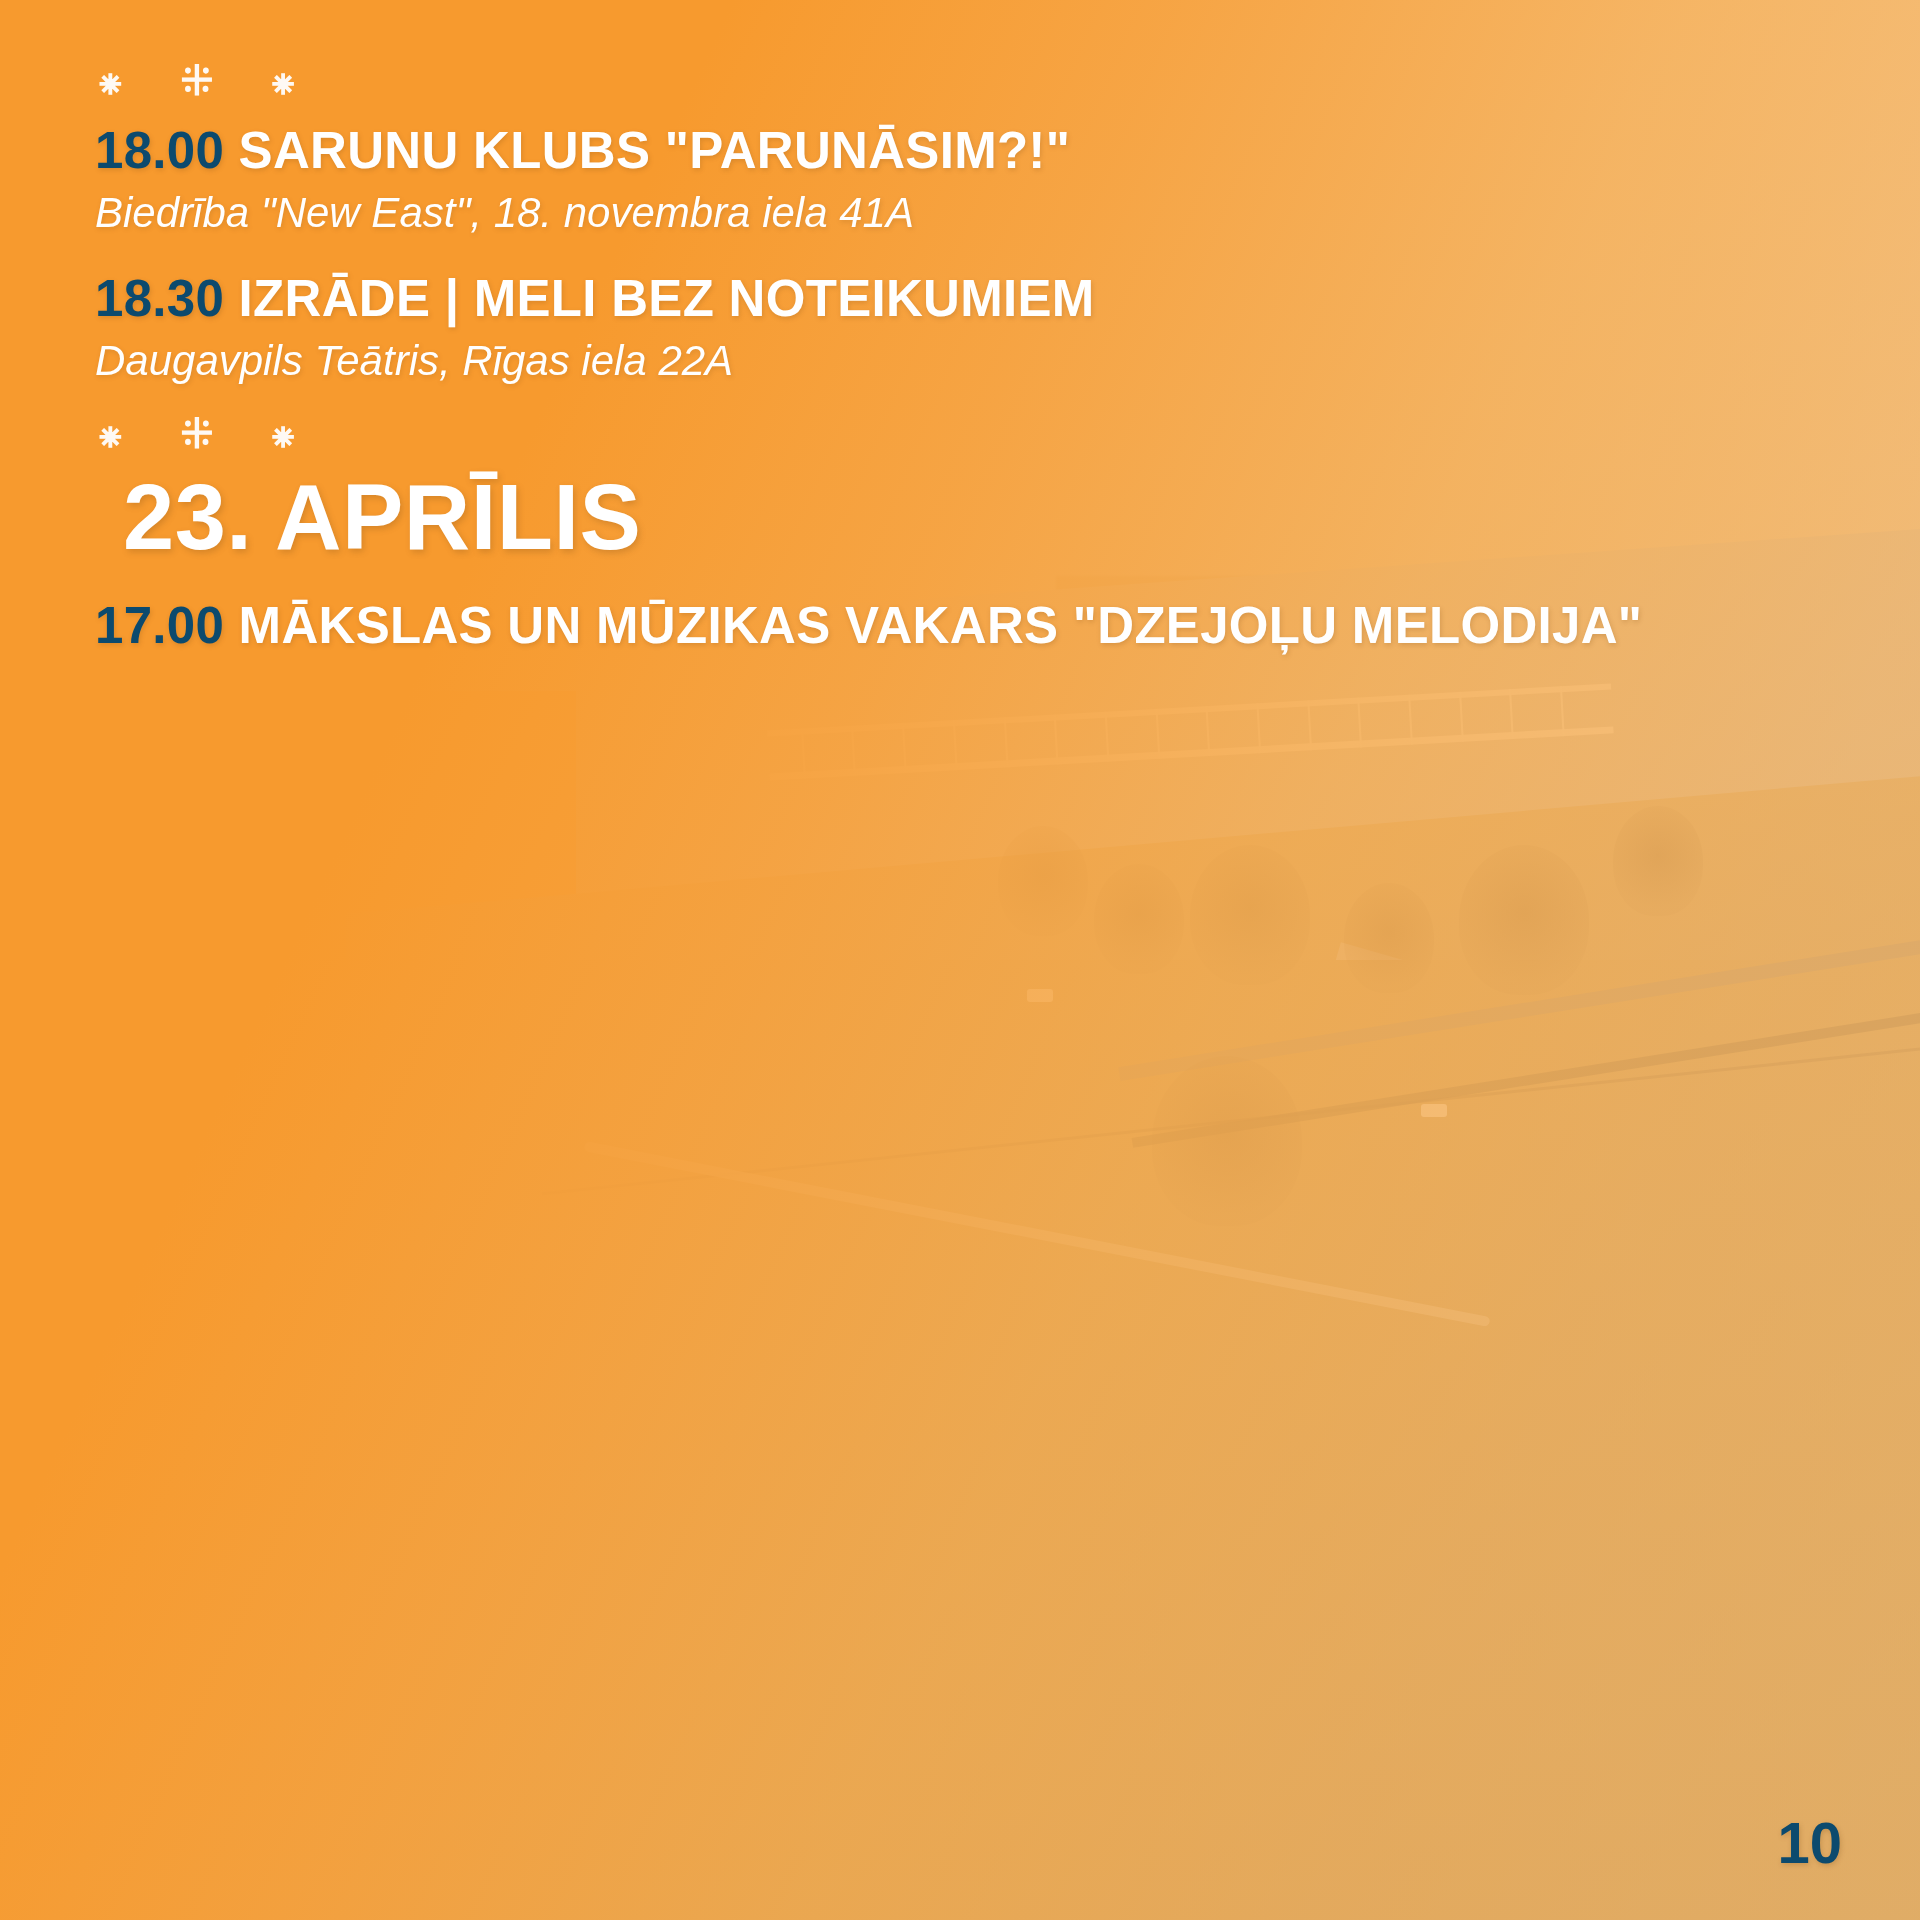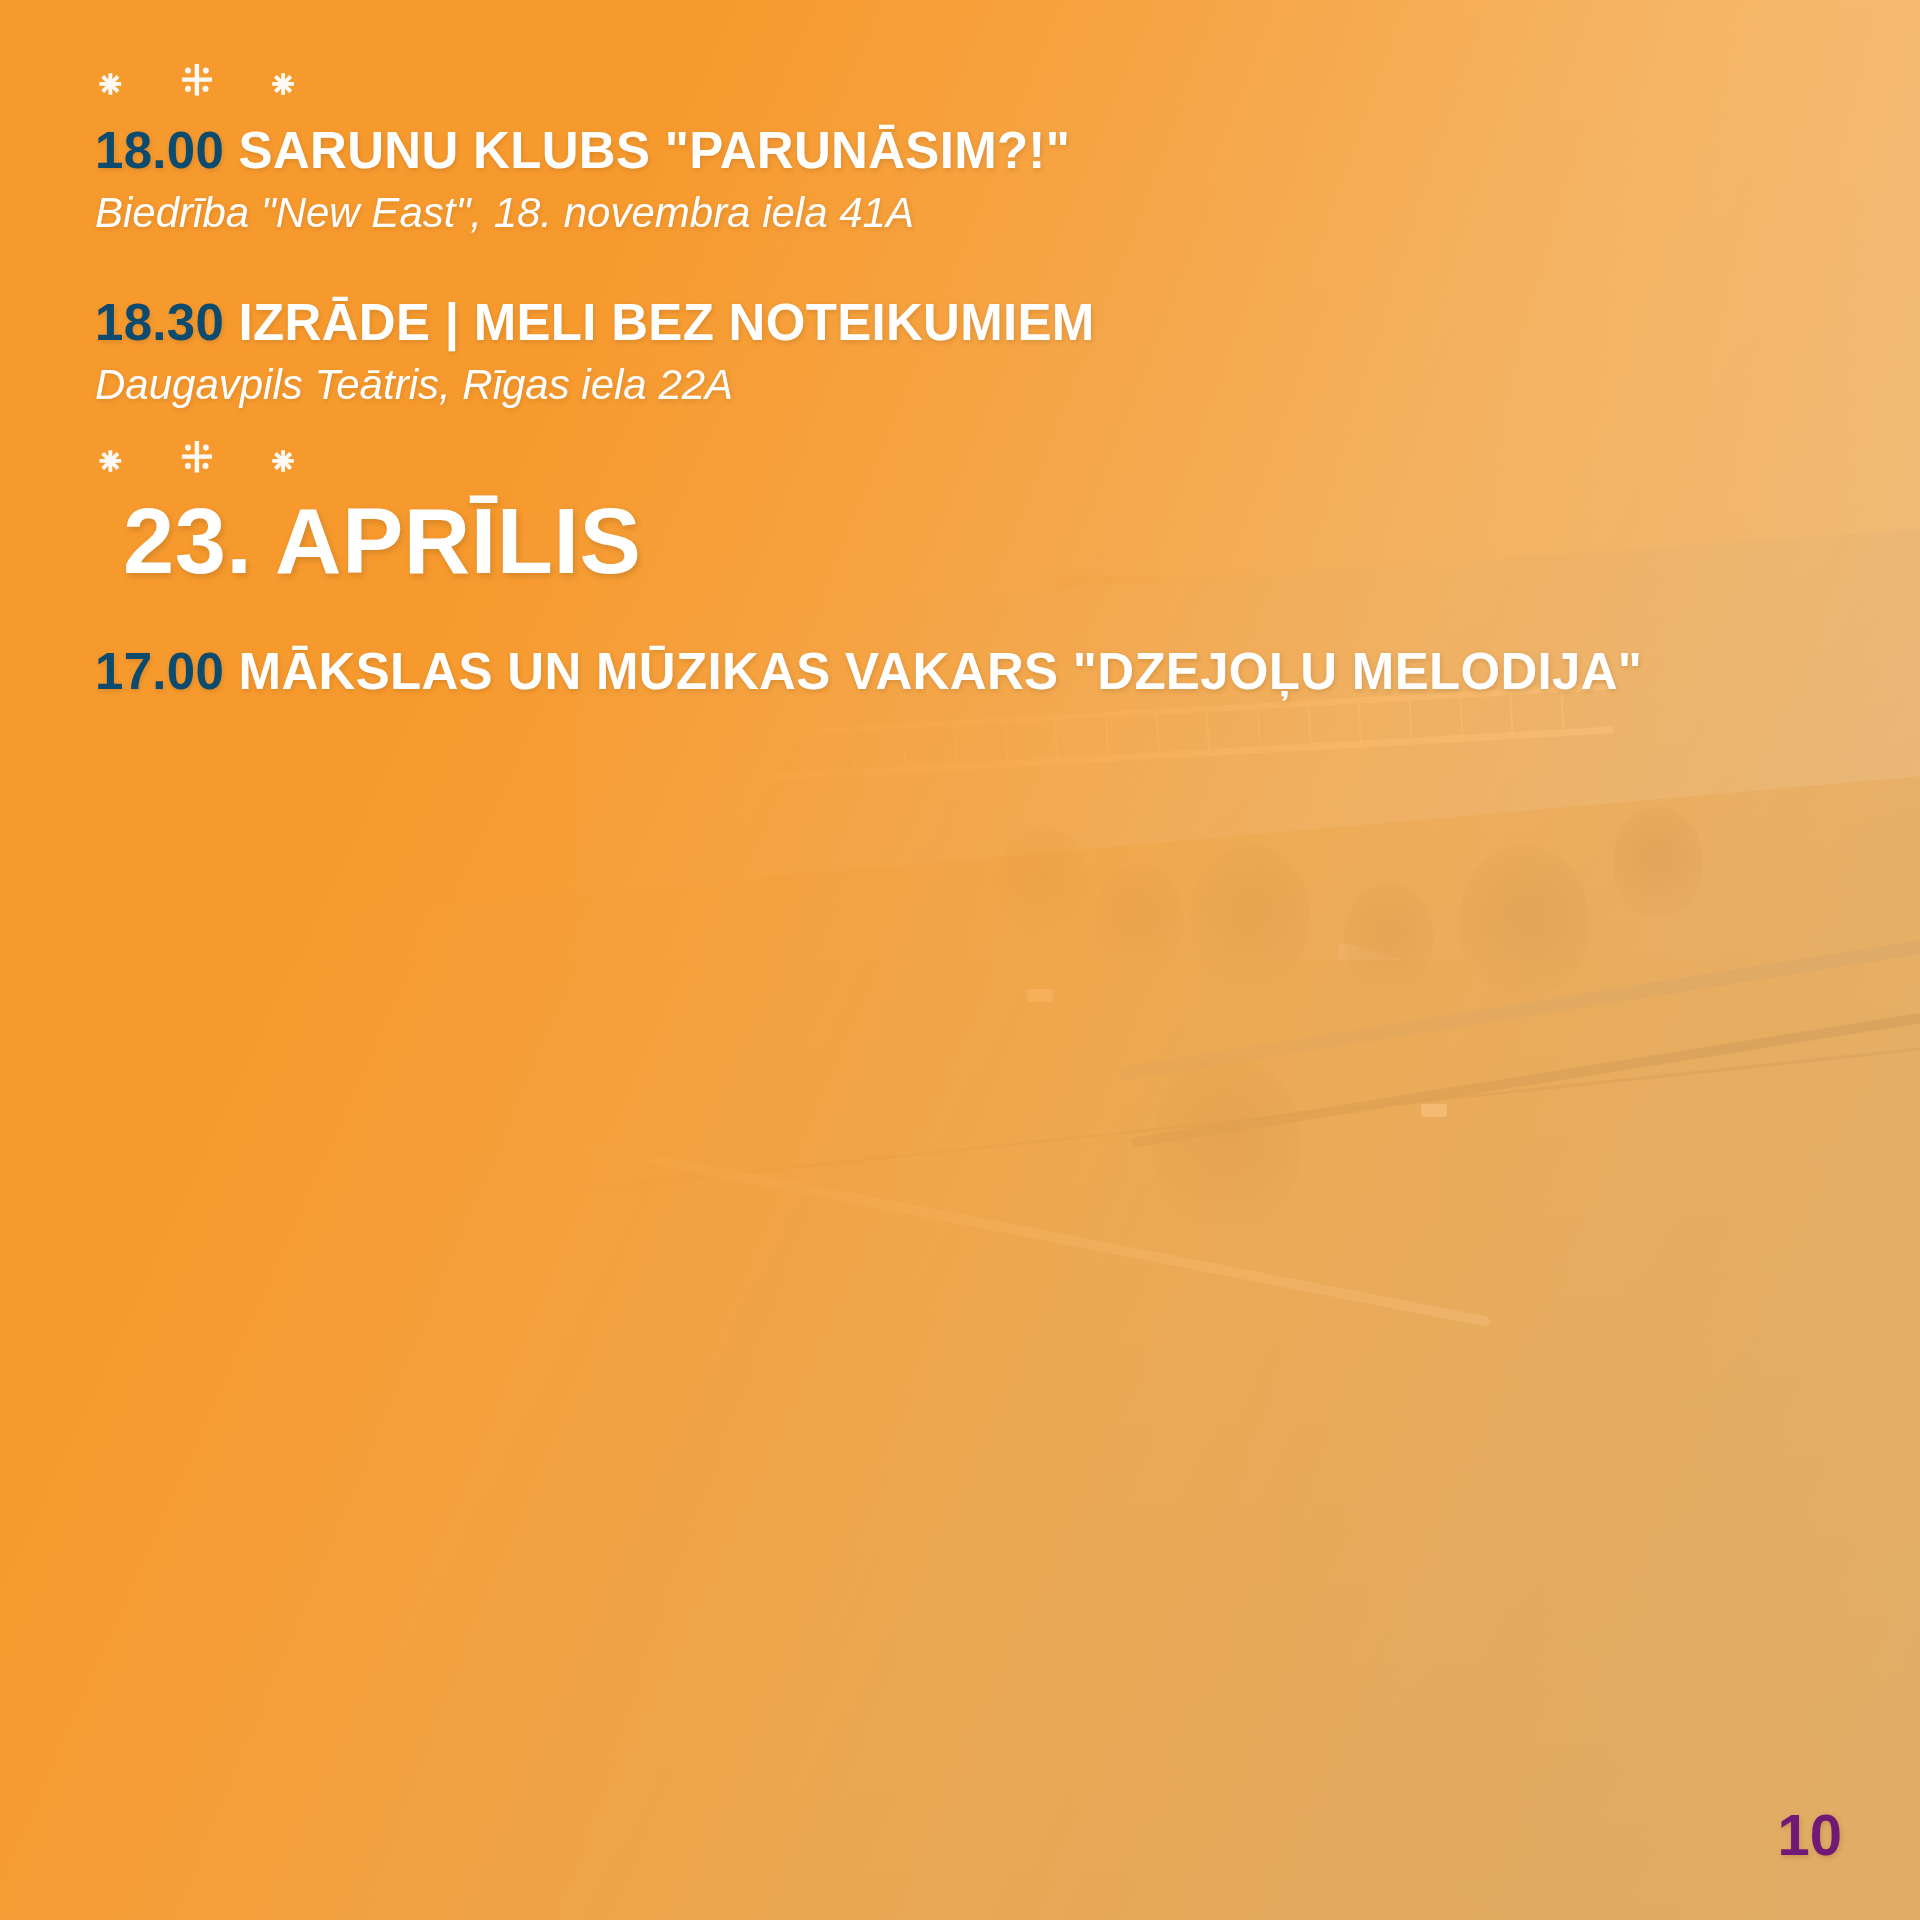--- a/index.html
+++ b/index.html
@@ -177,21 +177,21 @@
     font-weight: 700;
     letter-spacing: 0.5px;
     line-height: 1;
     margin: 0 0 34px 28px;
     text-shadow: 2px 3px 6px rgba(120,70,20,.25);
   }
 
   .event {
     margin: 0 0 16px 0;
   }
-  .event + .event { margin-top: 56px; }
+  .event + .event { margin-top: 32px; }
 
   .event-line {
     font-size: 51px;
     font-weight: 700;
     line-height: 1.12;
     letter-spacing: 0.3px;
     text-shadow: 1px 2px 5px rgba(120,70,20,.22);
     margin: 0;
   }
   .event-time {
@@ -212,25 +212,25 @@
   }
 
   .sparkles.second {
     margin-top: 26px;
     margin-bottom: 18px;
   }
 
   .page-number {
     position: absolute;
     right: 78px;
-    bottom: 52px;
+    bottom: 44px;
     z-index: 6;
     font-size: 58px;
     font-weight: 700;
-    color: #701a75;
+    color: #0c4a6e;
     text-shadow: 1px 2px 5px rgba(120,70,20,.25);
   }
 </style>
 </head>
 <body>
 
 <div id="poster">
 
   <div class="photo">
     <div class="sky"></div>

